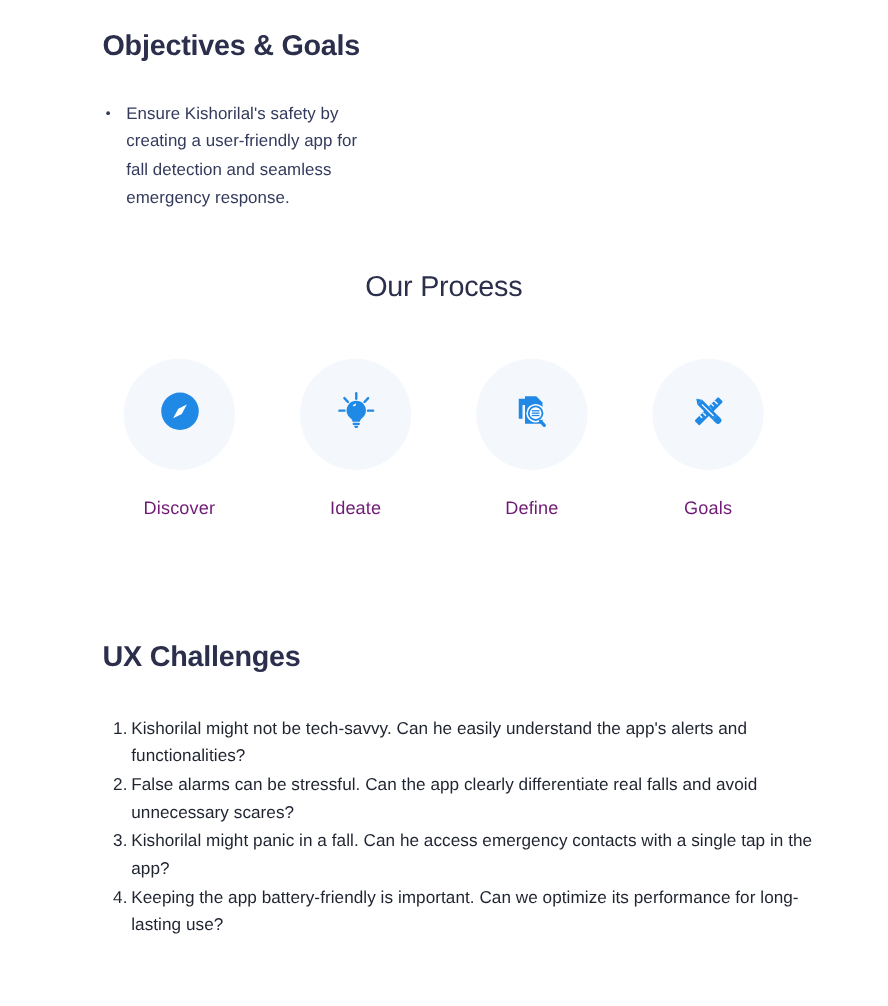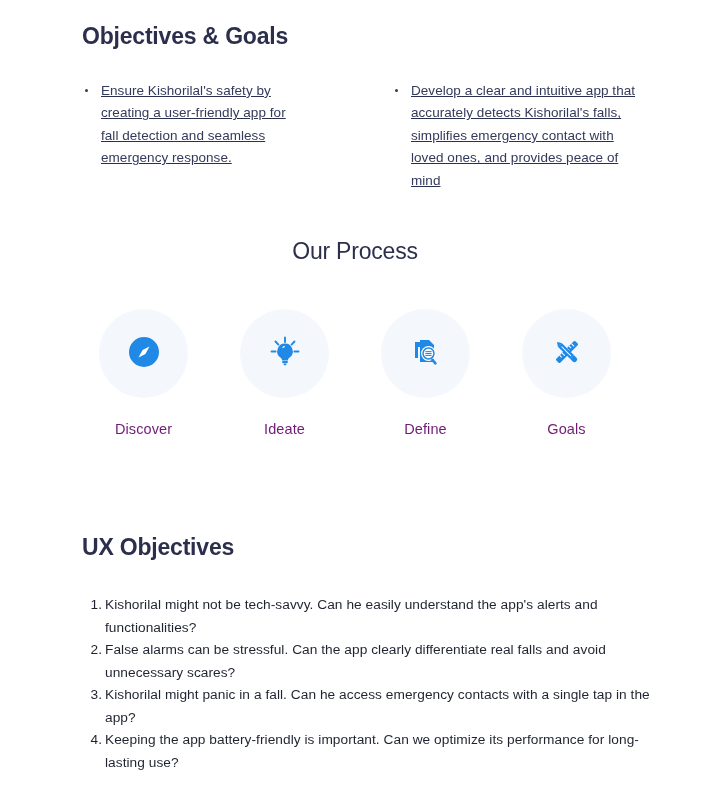--- a/index.html
+++ b/index.html
@@ -43,21 +43,20 @@
     padding: 0 70px 0 82px;
     gap: 62px;
   }
   .obj-col {
     flex: 1 1 0;
   }
   .obj-list {
     margin: 0;
     padding: 0;
     list-style: none;
-    text-decoration: underline;
   }
   .obj-item {
     position: relative;
     padding-left: 19px;
     font-size: 13.5px;
     line-height: 22.5px;
     color: #333a5c;
     letter-spacing: 0.05px;
   }
   .obj-item .dot {
@@ -150,28 +149,20 @@
 
   <section class="section-objectives">
     <h2 class="h2-left">Objectives &amp; Goals</h2>
 
     <div class="obj-columns">
       <div class="obj-col obj-col-1">
         <ul class="obj-list">
           <li class="obj-item">
             <span class="dot"></span>
             <span>Ensure Kishorilal's safety by creating a user-friendly app for fall detection and seamless emergency response.</span>
-          </li>
-        </ul>
-      </div>
-      <div class="obj-col obj-col-2">
-        <ul class="obj-list">
-          <li class="obj-item">
-            <span class="dot"></span>
-            <span>Develop a clear and intuitive app that accurately detects Kishorilal's falls, simplifies emergency contact with loved ones, and provides peace of mind</span>
           </li>
         </ul>
       </div>
     </div>
   </section>
 
   <section class="section-process">
     <h2 class="h2-center">Our Process</h2>
 
     <div class="process-row">
@@ -254,21 +245,21 @@
             </svg>
           </span>
         </div>
         <div class="process-label">Goals</div>
       </div>
 
     </div>
   </section>
 
   <section class="section-challenges">
-    <h2 class="h2-left">UX Objectives</h2>
+    <h2 class="h2-left">UX Challenges</h2>
 
     <ol class="challenge-list">
       <li class="challenge-item">
         <span class="num">1.</span>
         <span>Kishorilal might not be tech-savvy. Can he easily understand the app's alerts and functionalities?</span>
       </li>
       <li class="challenge-item">
         <span class="num">2.</span>
         <span>False alarms can be stressful. Can the app clearly differentiate real falls and avoid unnecessary scares?</span>
       </li>

